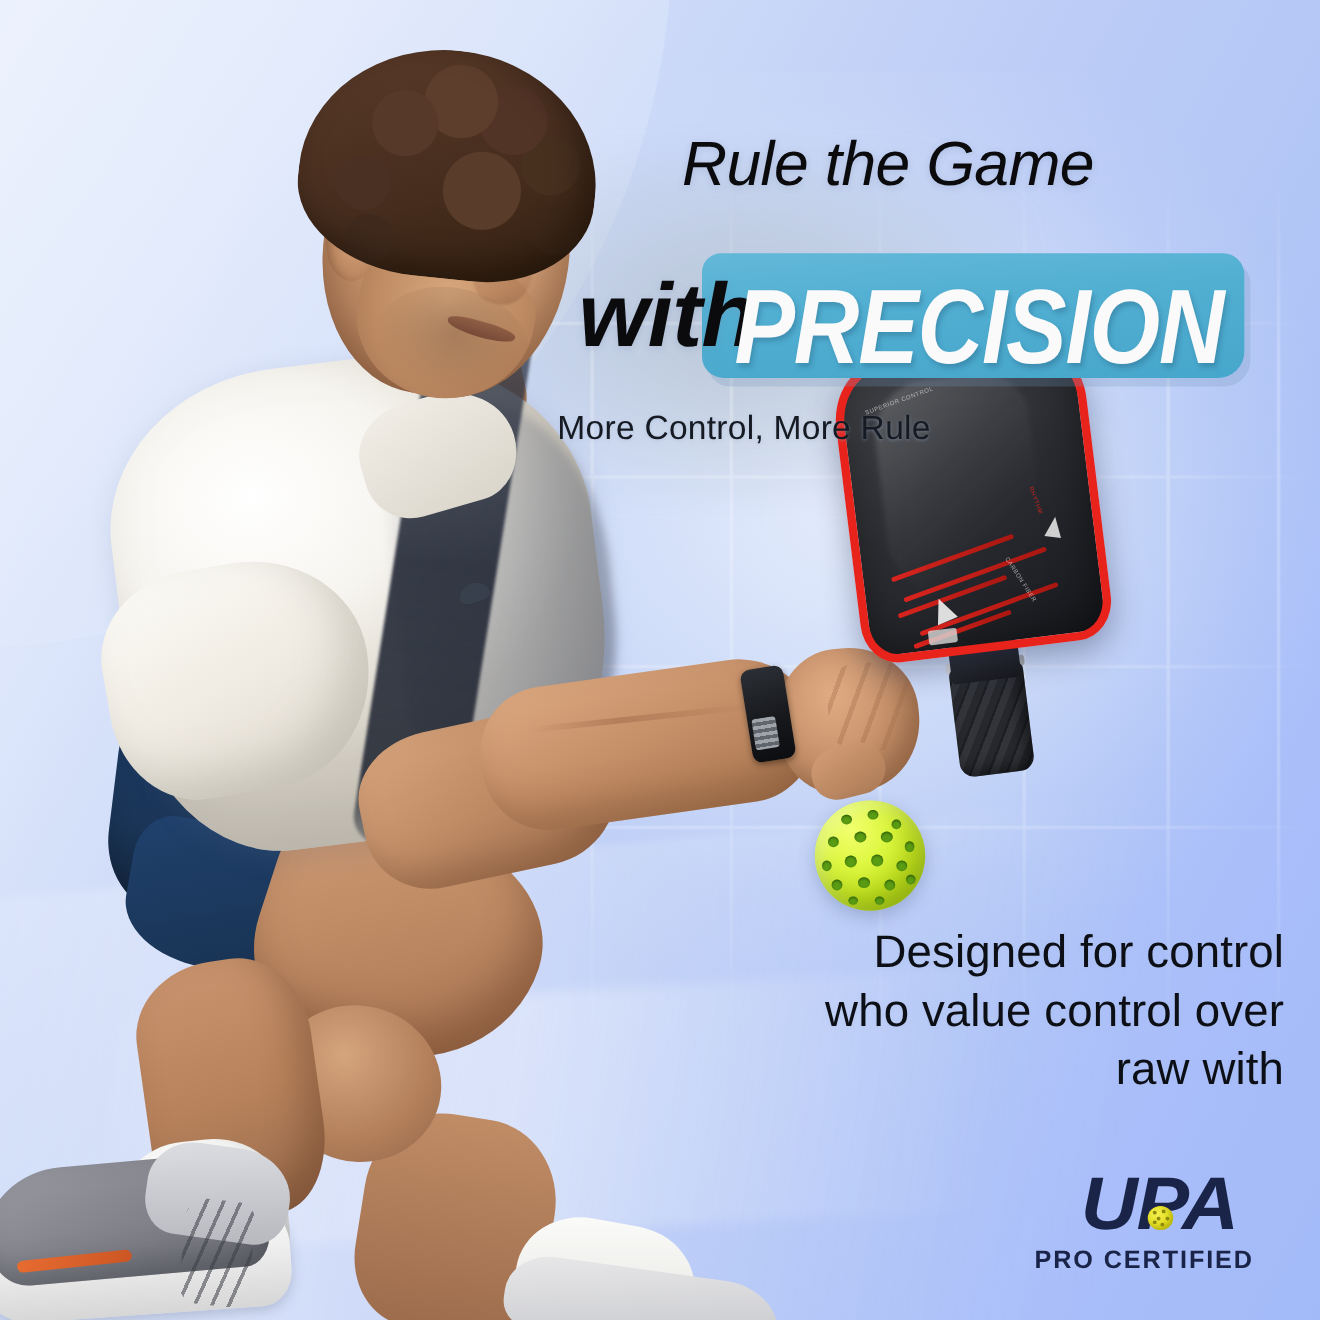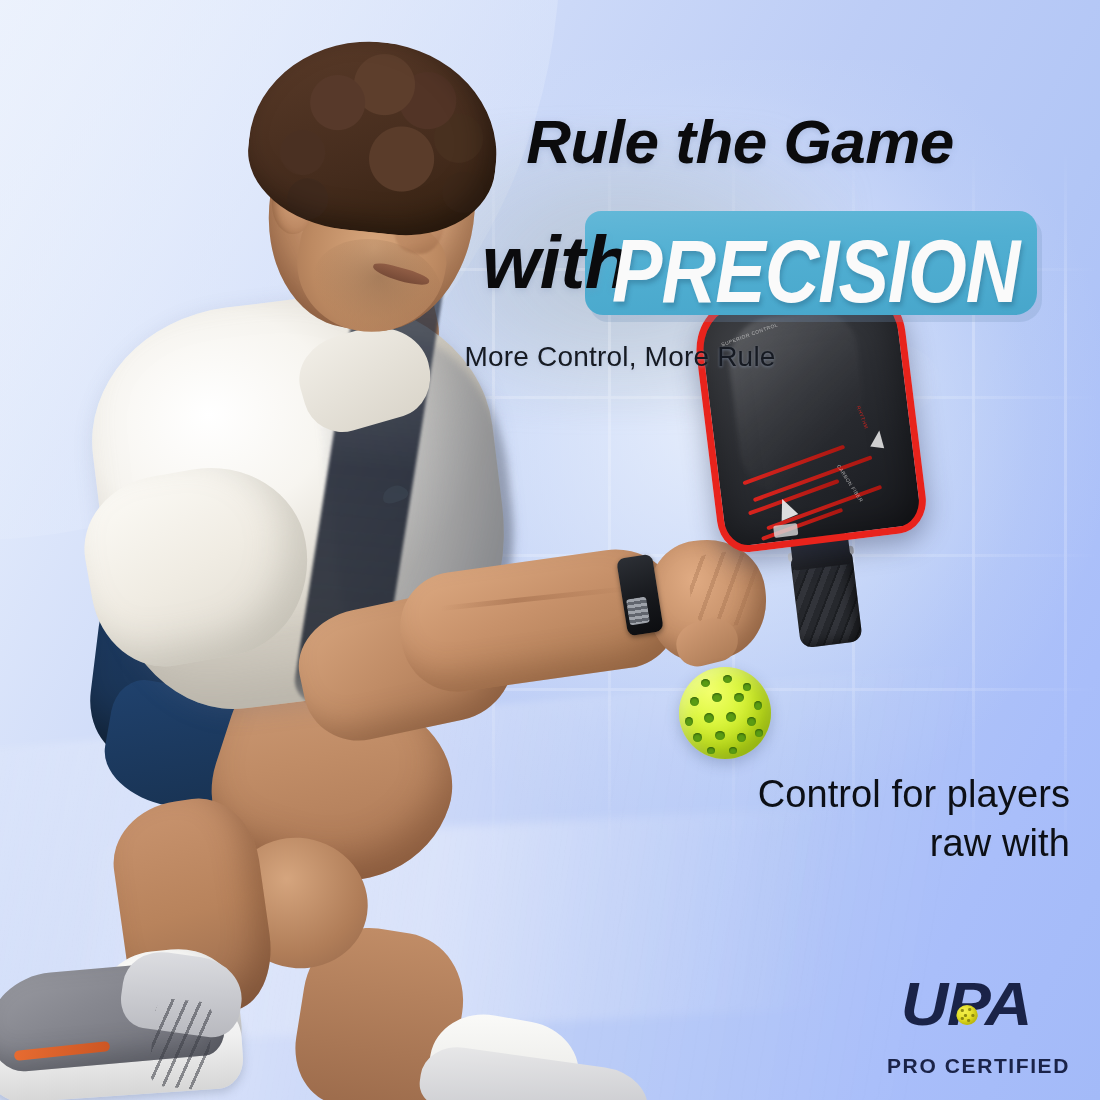--- a/index.html
+++ b/index.html
@@ -493,22 +493,22 @@
   .hole {
     position:absolute; border-radius:50%;
     background:#5a9c13;
     box-shadow:inset 0 1px 2px rgba(20,50,0,0.6);
   }
 
   
   .headline {
     position:absolute; left:415px; top:110px;
     width:650px;
-    font-size:62px;
-    font-weight:700;
+    font-size:52px;
+    font-weight:400;
     font-style:italic;
     letter-spacing:-0.5px;
     color:#0b0b0d;
     line-height:1.04;
     text-align:center;
     text-shadow:0 2px 6px rgba(120,140,180,0.30);
     white-space:nowrap;
   }
   .line2-wrap {
     position:absolute; left:380px; top:205px;
@@ -590,26 +590,26 @@
     width:20px; height:20px;
     border-radius:50%;
     background:radial-gradient(circle at 36% 32%, #f3ef4e, #e2dc1c 60%, #c9c410 100%);
     box-shadow:inset -2px -2px 4px rgba(150,145,10,0.5);
   }
   .logo-dot i {
     position:absolute; width:2.6px; height:2.6px;
     border-radius:50%; background:#8d8a10;
   }
   .logo-sub {
-    margin-top:18px;
+    margin-top:3px;
     font-size:21px;
     font-weight:700;
     color:#1a2348;
     letter-spacing:1.6px;
-    text-align:right;
+    text-align:left;
   }
 </style>
 </head>
 <body>
 
 <div id="ad">
 
   <div class="bg-base"></div>
   <div class="bg-haze"></div>
   <div class="bg-arc"></div>
@@ -723,21 +723,22 @@
 
   <div class="line2-wrap">
     <div class="banner"></div>
     <div class="with-word">with</div>
     <div class="precision-word">PRECISION</div>
   </div>
 
   <div class="subtitle">More Control, More Rule</div>
 
   <div class="tagline">
-    <span>Control for players</span>
+    <span>Designed for control</span>
+    <span>who value control over</span>
     <span>raw with</span>
   </div>
 
   <div class="logo">
     <div class="logo-mark">
       <span>UPA</span>
       <span class="logo-dot">
         <i style="left:4px;top:4px;"></i>
         <i style="left:11px;top:3px;"></i>
         <i style="left:7px;top:9px;"></i>

